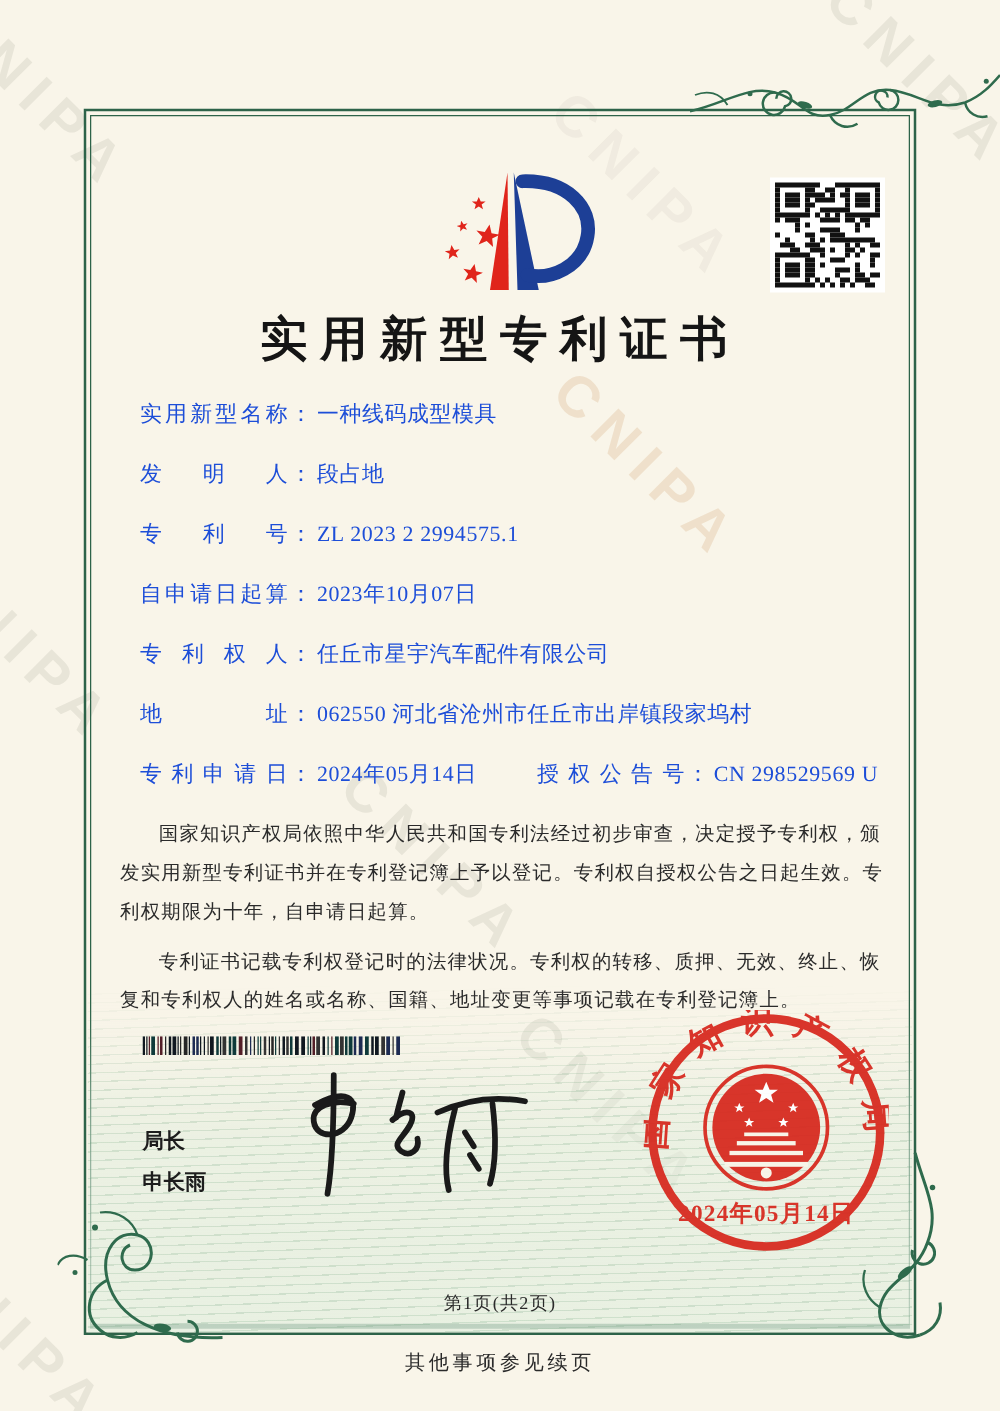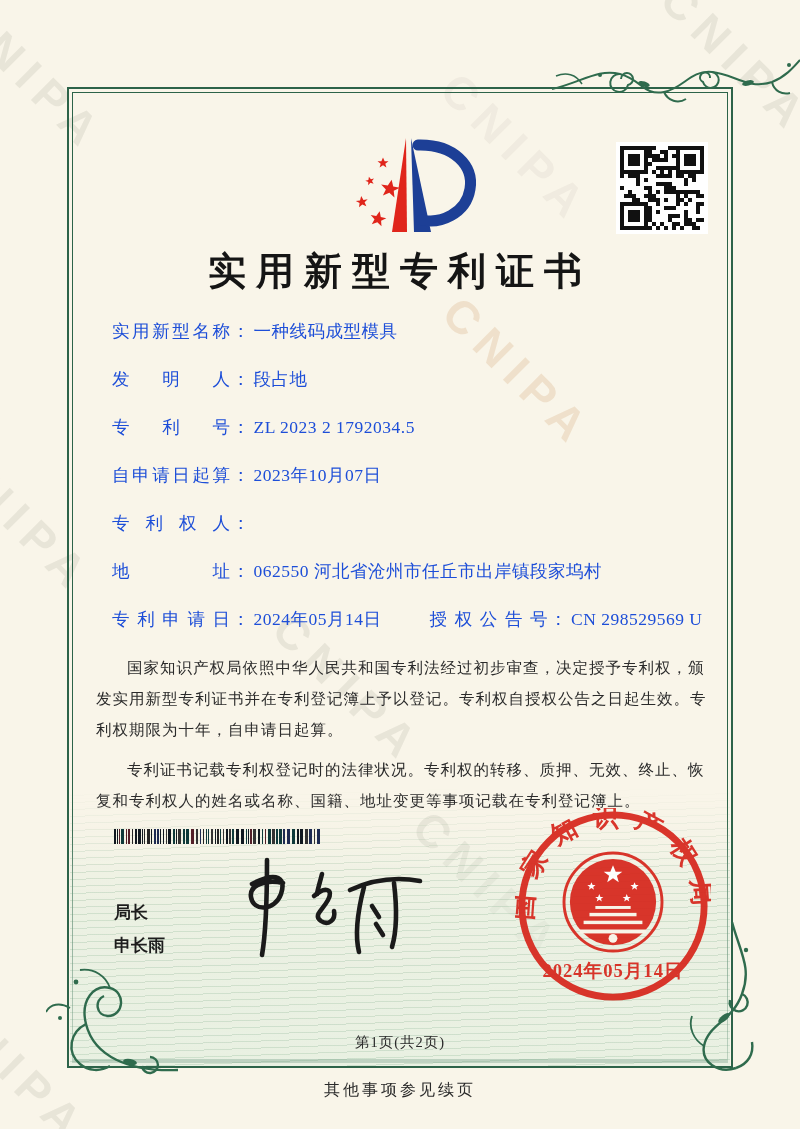--- a/index.html
+++ b/index.html
@@ -631,30 +631,31 @@
       <span class="fvalue">一种线码成型模具</span>
     </div>
     <div class="frow">
       <span class="flabel">发明人</span>
         <span class="colon">：</span>
       <span class="fvalue">段占地</span>
     </div>
     <div class="frow">
       <span class="flabel">专利号</span>
         <span class="colon">：</span>
-      <span class="fvalue">ZL 2023 2 1792034.5</span>
+      <span class="fvalue">ZL 2023 2 2994575.1</span>
     </div>
     <div class="frow">
       <span class="flabel">自申请日起算</span>
         <span class="colon">：</span>
       <span class="fvalue">2023年10月07日</span>
     </div>
     <div class="frow">
       <span class="flabel">专利权人</span>
         <span class="colon">：</span>
+      <span class="fvalue">任丘市星宇汽车配件有限公司</span>
     </div>
     <div class="frow">
       <span class="flabel">地址</span>
         <span class="colon">：</span>
       <span class="fvalue">062550 河北省沧州市任丘市出岸镇段家坞村</span>
     </div>
     <div class="frow grant">
       <span class="flabel">专利申请日</span>
         <span class="colon">：</span>
       <span class="fvalue">2024年05月14日</span>

